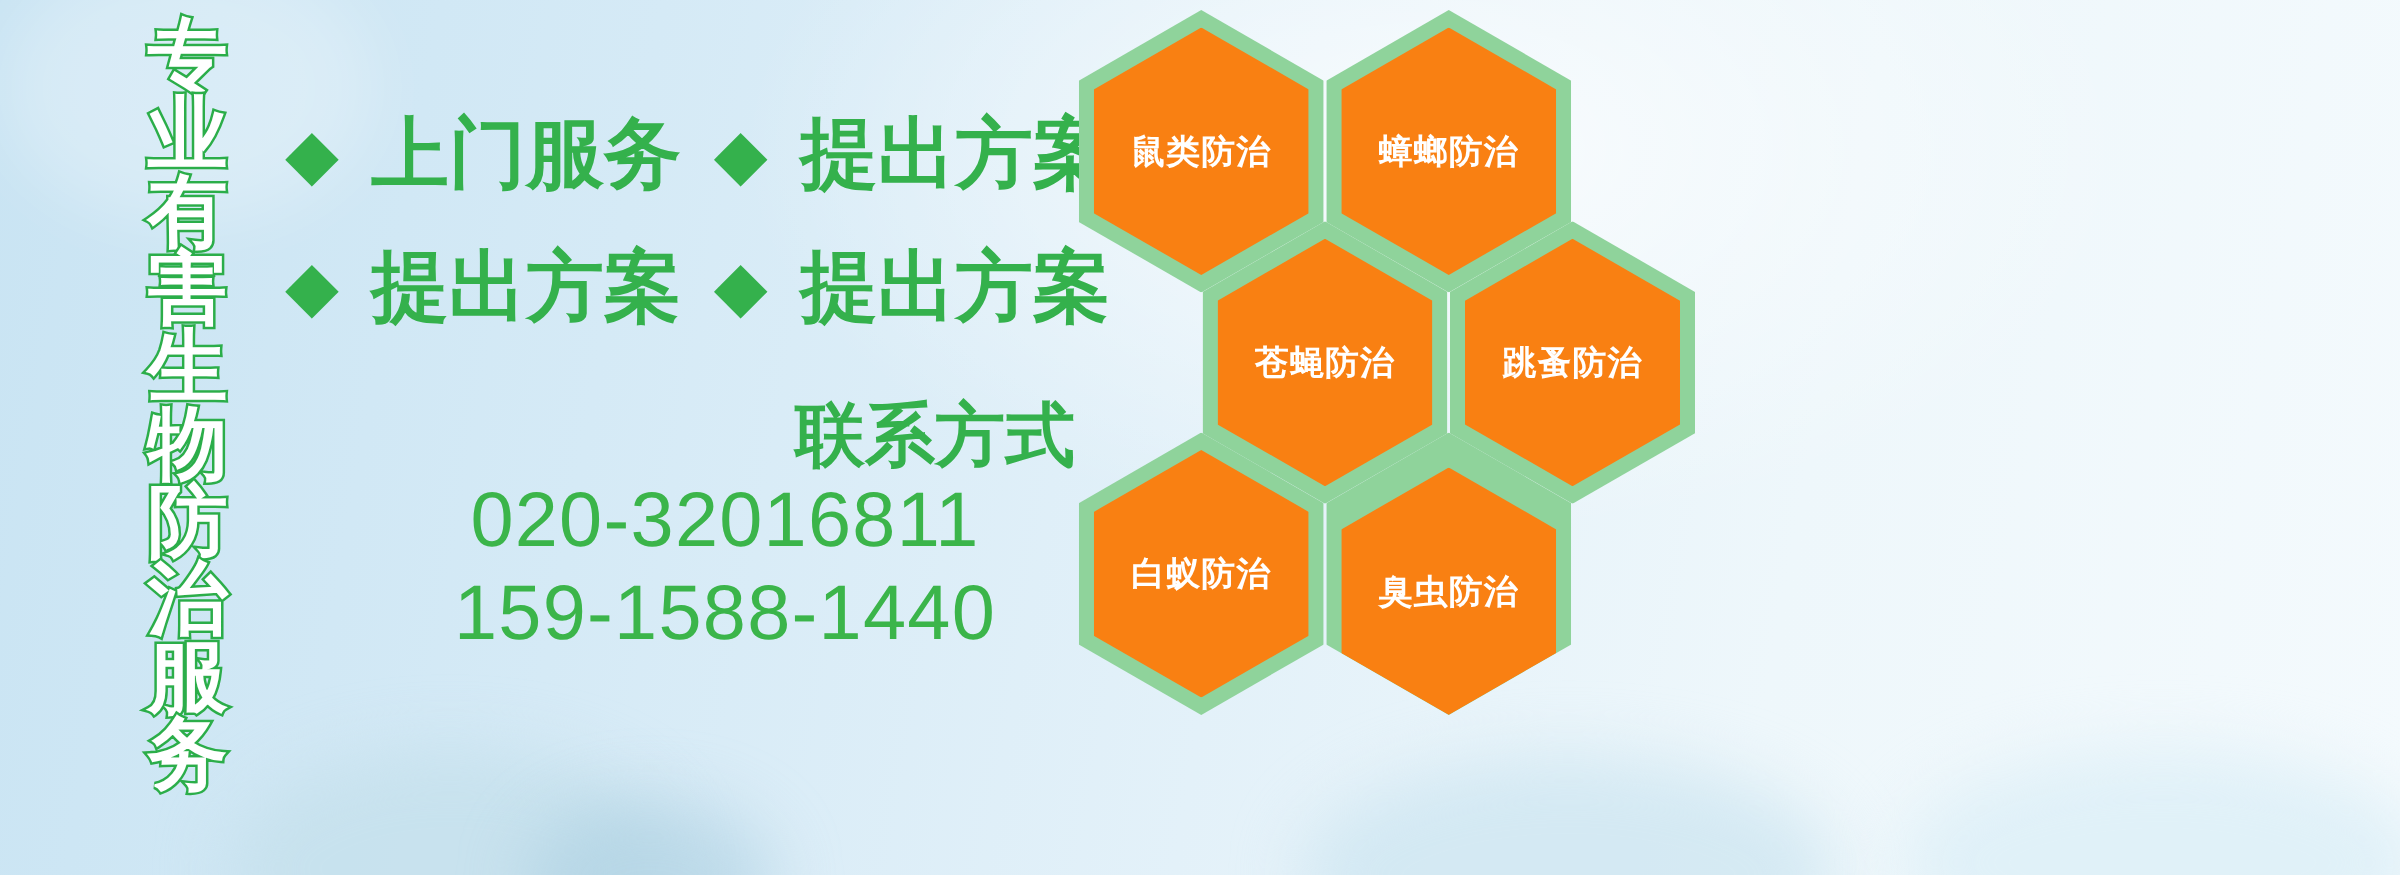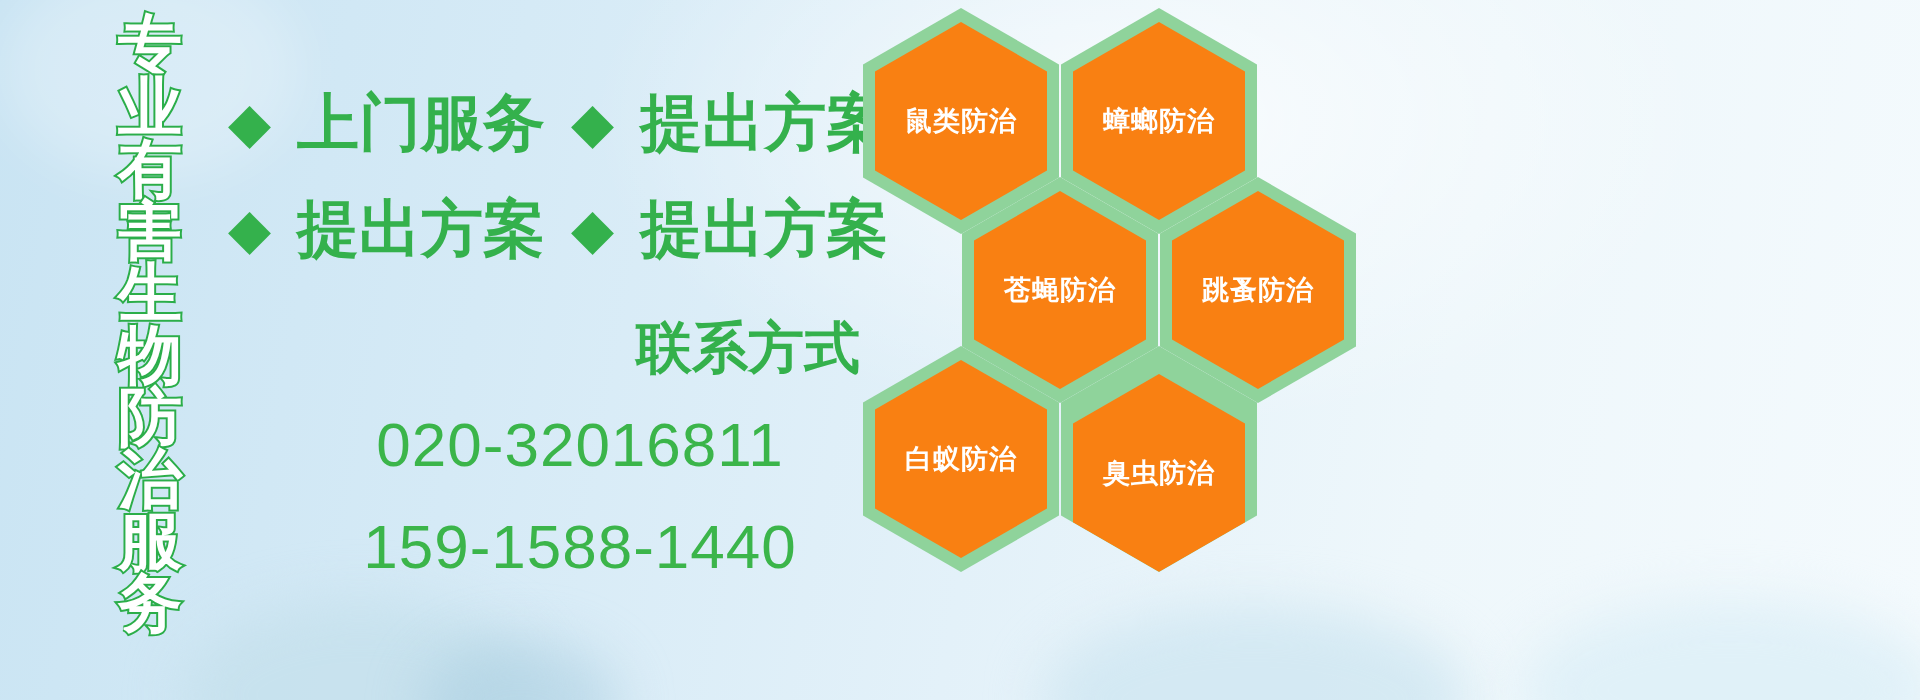--- a/index.html
+++ b/index.html
@@ -45,21 +45,20 @@
   .gap{display:inline-block;width:26px;}
 
   
   #contact-block{position:absolute;left:300px;top:316px;width:560px;text-align:center;}
   #contact-title{
     color:#34b14c;font-weight:bold;font-size:56px;line-height:64px;text-align:right;
   }
   .phone{
     color:#3bb54a;font-weight:normal;font-size:62px;line-height:74px;
     letter-spacing:1px;
-    margin-top:28px;
   }
 
   
   #honeycomb{position:absolute;left:855px;top:0;width:620px;height:560px;}
   .hex{
     position:absolute;width:196px;height:226px;
     -webkit-clip-path:polygon(50% 0%,100% 25%,100% 75%,50% 100%,0% 75%,0% 25%);
     clip-path:polygon(50% 0%,100% 25%,100% 75%,50% 100%,0% 75%,0% 25%);
     background:#8fd39b;
     display:flex;align-items:center;justify-content:center;

